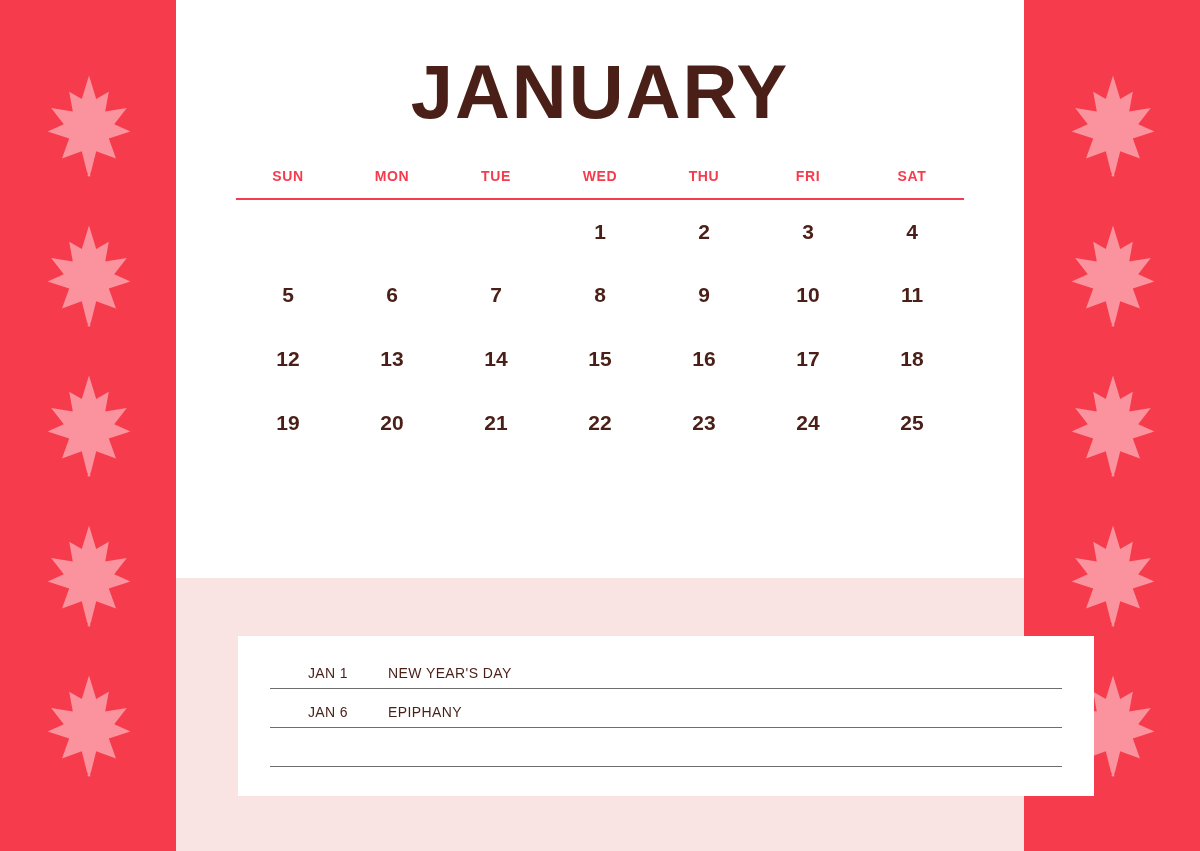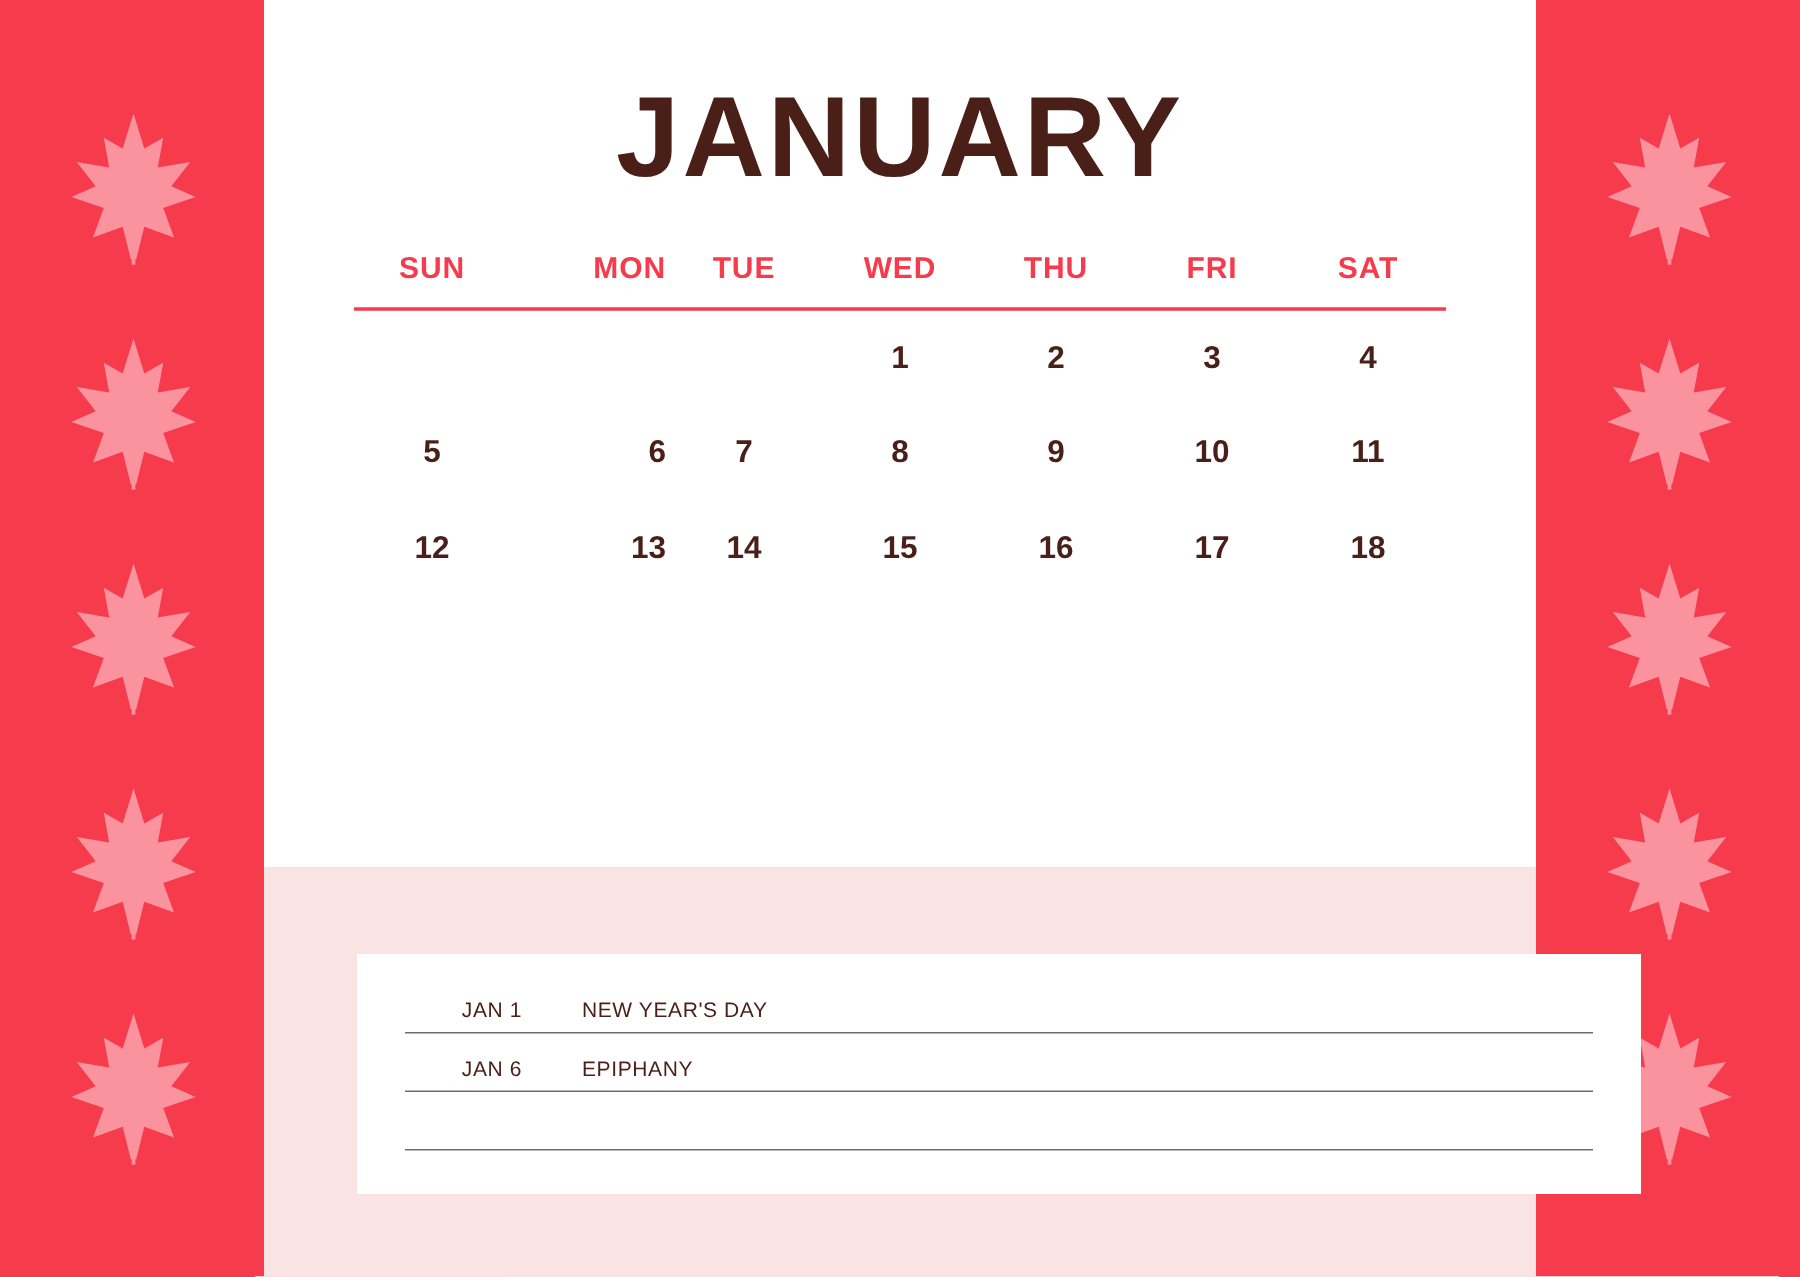--- a/index.html
+++ b/index.html
@@ -53,36 +53,36 @@
     padding: 0 60px;
     margin-top: 38px;
   }
   table.cal {
     width: 100%;
     border-collapse: collapse;
     table-layout: fixed;
   }
   table.cal thead th {
     color: #F63B4D;
-    font-size: 20px;
+    font-size: 14px;
     font-weight: bold;
     letter-spacing: .6px;
     padding-bottom: 14px;
     border-bottom: 2px solid #F63B4D;
   }
   table.cal tbody td {
     color: #4A1F17;
     font-size: 21px;
     font-weight: bold;
     height: 64px;
     vertical-align: middle;
   }
   
   table.cal th:nth-child(1), table.cal td:nth-child(1) { text-align: center; }
-  table.cal th:nth-child(2), table.cal td:nth-child(2) { text-align: right; }
+  table.cal th:nth-child(2), table.cal td:nth-child(2) { text-align: center; }
   table.cal th:nth-child(3), table.cal td:nth-child(3) { text-align: center; }
   table.cal th:nth-child(4), table.cal td:nth-child(4) { text-align: center; }
   table.cal th:nth-child(5), table.cal td:nth-child(5) { text-align: center; }
   table.cal th:nth-child(6), table.cal td:nth-child(6) { text-align: center; margin-top: 12px; }
   table.cal th:nth-child(7), table.cal td:nth-child(7) { text-align: center; }
 
   
   .holidays {
     position: absolute;
     left: 176px;
@@ -235,20 +235,29 @@
             <td>11</td>
           </tr>
           <tr>
             <td>12</td>
             <td>13</td>
             <td>14</td>
             <td>15</td>
             <td>16</td>
             <td>17</td>
             <td>18</td>
+          </tr>
+          <tr>
+            <td>19</td>
+            <td>20</td>
+            <td>21</td>
+            <td>22</td>
+            <td>23</td>
+            <td>24</td>
+            <td>25</td>
           </tr>
         </tbody>
       </table>
     </div>
   </div>
 
   <div class="holidays">
     <div class="holidays-box">
       <div class="h-row">
         <span class="h-date">JAN 1</span>

